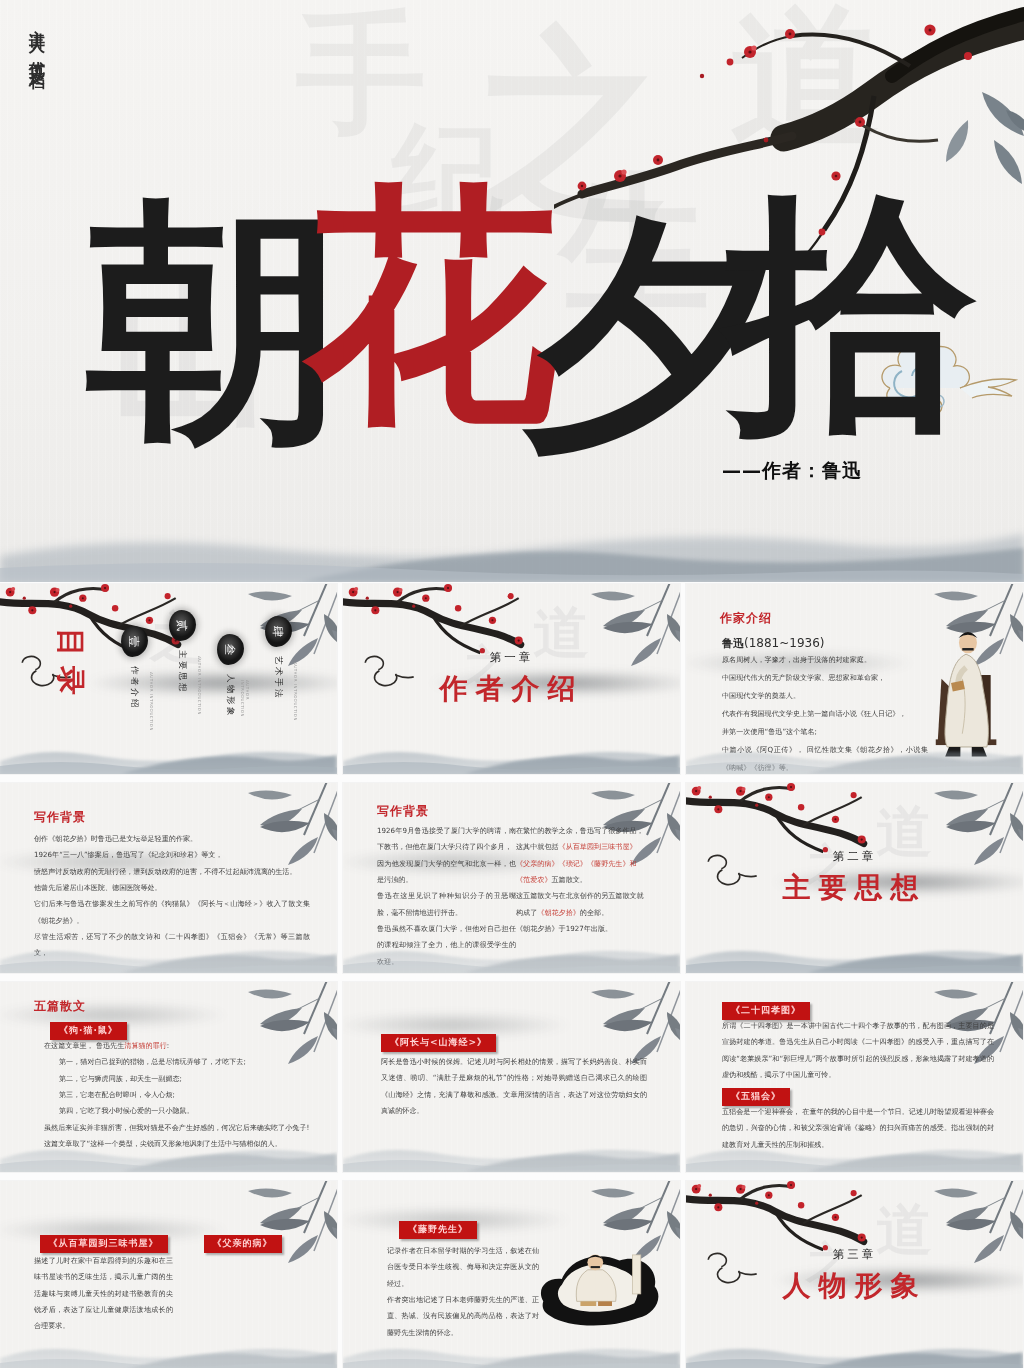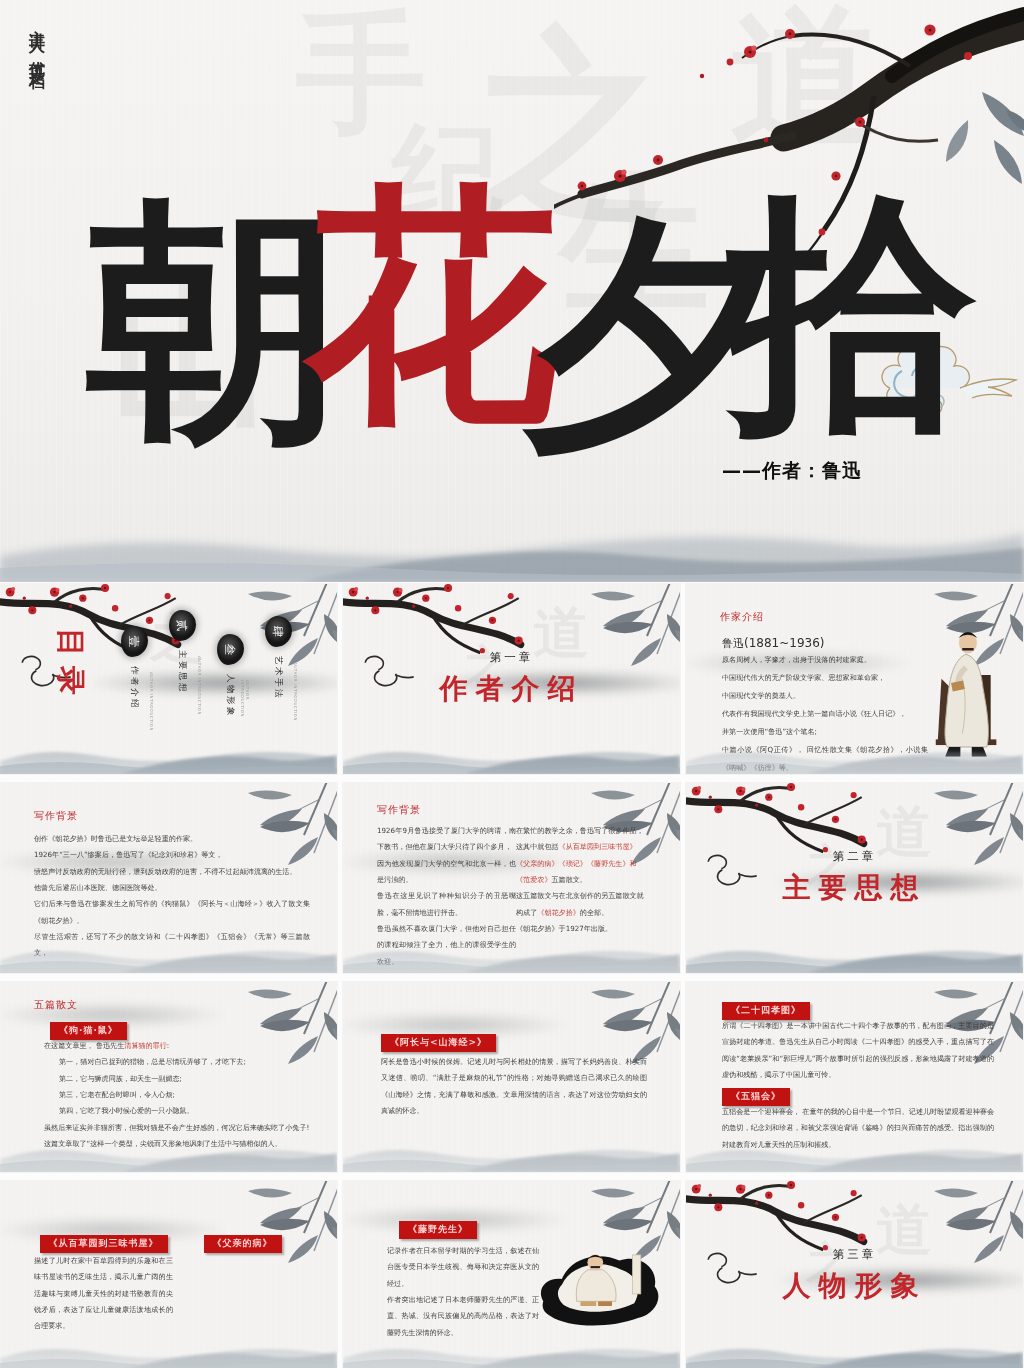--- a/index.html
+++ b/index.html
@@ -42,21 +42,21 @@
   .bamboo{position:absolute;right:-6px;top:-4px;width:112px;height:100px;opacity:.95}
   .hills{position:absolute;left:0;bottom:0;width:100%;height:48px}
   .hills.light{opacity:.65}
   .plum-corner{position:absolute;left:-4px;top:-2px;width:212px;height:106px}
   .ink-streak{position:absolute;left:86px;top:86px;width:270px;height:26px;
         background:radial-gradient(closest-side,rgba(66,72,78,.5),rgba(66,72,78,0));filter:blur(4px)}
   .ink-streak.light{top:66px;left:-10px;width:240px;opacity:.55}
   .slide-callig{position:absolute;color:#3a3f45;opacity:.06;font-family:"DejaVu Serif","Liberation Serif",serif;
         font-weight:bold;line-height:1}
 
-  .sec-title{position:absolute;left:34px;top:26px;font-size:10px;font-weight:normal;color:var(--red-title);letter-spacing:1px}
+  .sec-title{position:absolute;left:34px;top:26px;font-size:12px;font-weight:bold;color:var(--red-title);letter-spacing:1px}
   .chapter-num{position:absolute;top:66px;left:0;width:100%;text-align:center;font-size:11.5px;color:#1f1f1f;
         letter-spacing:3px;font-family:"DejaVu Serif","Liberation Serif",serif}
   .chapter-title{position:absolute;top:86px;left:0;width:100%;text-align:center;font-size:28px;
         color:var(--red-title);font-weight:bold;letter-spacing:8px;
         font-family:"DejaVu Serif","Liberation Serif",serif}
 
   .banner{display:inline-block;background:var(--banner);color:var(--banner-tx);font-size:9px;
         font-weight:bold;padding:2.5px 9px 3px;letter-spacing:1px;box-shadow:1.5px 1.5px 2px rgba(0,0,0,.3)}
   .bl,.para{font-size:7.1px;color:var(--body-tx);line-height:2.3;text-align:justify}
   .red{color:#c43a32}
@@ -73,21 +73,21 @@
         border-radius:46% 54% 58% 42% / 50% 46% 54% 50%;
         box-shadow:0 0 6px 2px rgba(25,25,25,.28)}
   .blob span{color:#fff;font-size:11.5px;transform:rotate(90deg);font-family:"DejaVu Serif","Liberation Serif",serif}
   .toc-label{margin-top:9px;writing-mode:vertical-rl;text-orientation:sideways;font-size:8.5px;
         color:#1f1f1f;letter-spacing:2.5px;height:60px}
   .toc-caption{position:absolute;right:-4px;top:46px;writing-mode:vertical-rl;text-orientation:sideways;
         font-size:4px;color:#9a9a9a;letter-spacing:.5px}
 
   
   .author-body{position:absolute;left:36px;top:48px;width:206px}
-  .name{font-size:11px;font-weight:normal;color:#2e2e2e}
+  .name{font-size:11px;font-weight:bold;color:#2e2e2e}
   .years{font-size:12px;color:#2e2e2e}
   .author-body .bl{line-height:2.55}
   .luxun{position:absolute;right:12px;top:38px;width:88px;height:142px}
   .desk-illu{position:absolute;right:16px;top:46px;width:130px;height:106px}
 
   .cols{position:absolute;left:34px;top:46px;width:278px;display:flex;}
   .col{flex:1}
 </style>
 </head>
 <body>
@@ -479,21 +479,21 @@
     <svg class="bamboo">
         <use href="#sym-bamboo"></use>
       </svg>
     <div style="position:absolute;left:36px;top:16px">
       <span class="banner">《二十四孝图》</span>
     </div>
     <div class="para" style="position:absolute;left:36px;top:36px;width:272px">所谓《二十四孝图》是一本讲中国古代二十四个孝子故事的书，配有图画，主要目的是宣扬封建的孝道。鲁迅先生从自己小时阅读《二十四孝图》的感受入手，重点描写了在阅读“老莱娱亲”和“郭巨埋儿”两个故事时所引起的强烈反感，形象地揭露了封建孝道的虚伪和残酷，揭示了中国儿童可怜。</div>
     <div style="position:absolute;left:36px;top:102px">
       <span class="banner">《五猖会》</span>
     </div>
-    <div class="para" style="position:absolute;left:36px;top:122px;width:272px">五猖会是一个迎神赛会， 在童年的我的心目中是一个节日。记述儿时盼望观看迎神赛会的急切，纪念刘和珍君，和被父亲强迫背诵《鉴略》的扫兴而痛苦的感受。指出强制的封建教育对儿童天性的压制和摧残。</div>
+    <div class="para" style="position:absolute;left:36px;top:122px;width:272px">五猖会是一个迎神赛会， 在童年的我的心目中是一个节日。记述儿时盼望观看迎神赛会的急切，兴奋的心情，和被父亲强迫背诵《鉴略》的扫兴而痛苦的感受。指出强制的封建教育对儿童天性的压制和摧残。</div>
     <svg class="hills light">
         <use href="#sym-hills"></use>
       </svg>
   </div>
 
   <div class="slide">
     <svg class="bamboo">
         <use href="#sym-bamboo"></use>
       </svg>
     <div class="ink-streak light" style="top:36px"></div>

